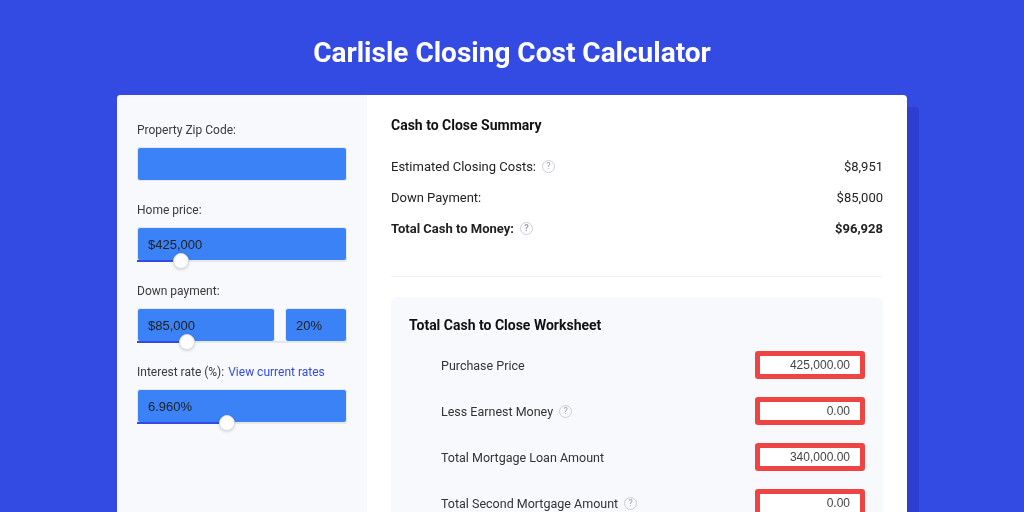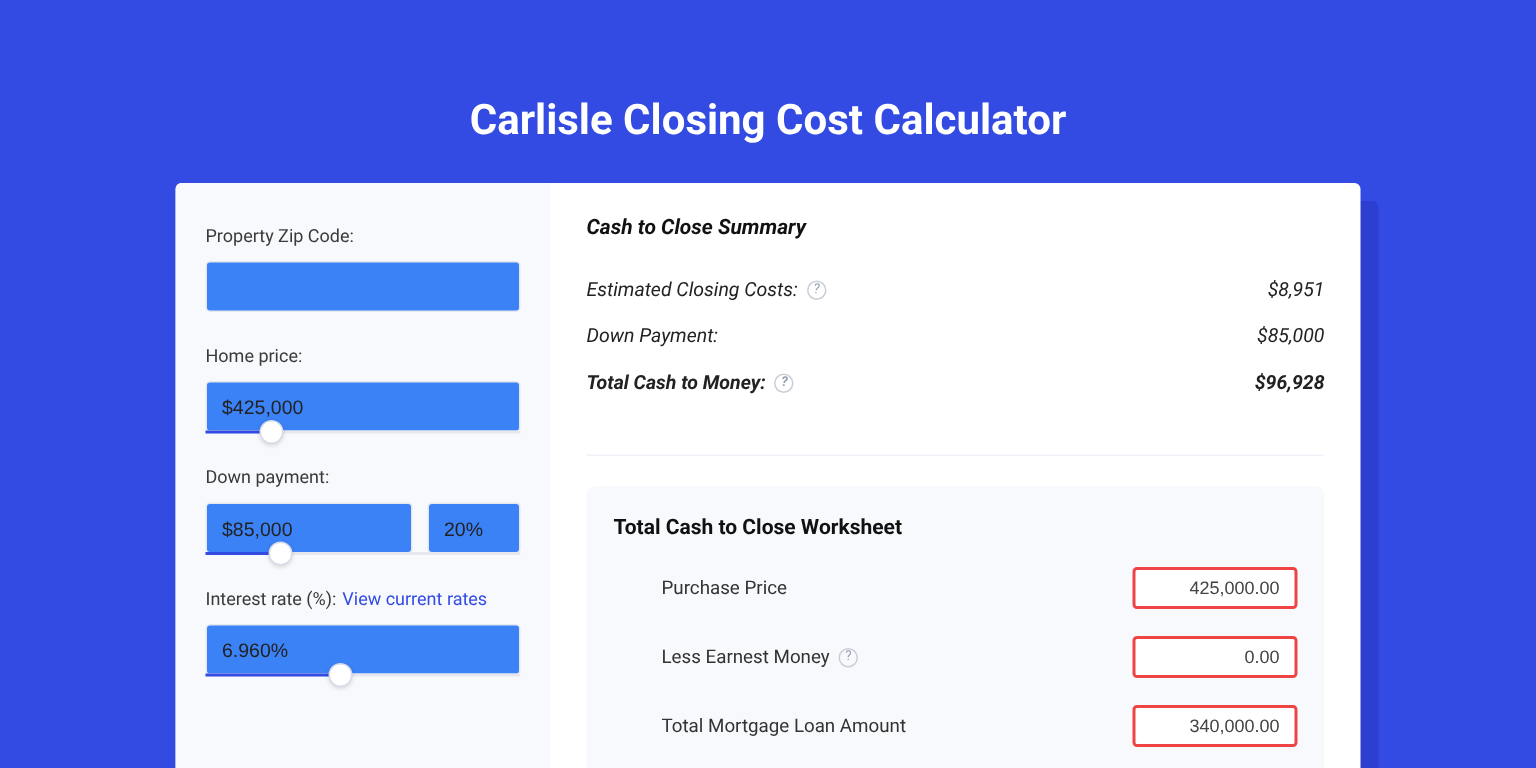--- a/index.html
+++ b/index.html
@@ -1,18 +1,18 @@
 <!DOCTYPE html>
 <html><head>
 <meta charset="utf-8">
 <style>
   * { box-sizing: border-box; margin: 0; padding: 0; }
   html, body { width: 1024px; height: 512px; overflow: hidden; font-family: -apple-system, BlinkMacSystemFont, "Segoe UI", Roboto, Helvetica, Arial, sans-serif; }
   body { background: #334be3; }
-  .page-title { color: #fff; font-size: 28px; font-weight: 700; text-align: center; padding: 36px 0 26px; margin-top: 27px; }
+  .page-title { color: #fff; font-size: 28px; font-weight: 700; text-align: center; padding: 36px 0 26px; }
   .card-shadow { position: relative; width: 790px; margin: 0 auto; }
   .card-shadow::before { content: ""; position: absolute; top: 12px; left: 12px; width: 100%; height: 700px; background: #2c3fd1; border-radius: 4px; }
   .card { position: relative; background: #fff; border-radius: 4px; width: 790px; height: 700px; display: flex; overflow: hidden; }
   .left { width: 250px; background: #f8f9fc; padding: 28px 20px 20px 20px; }
   .right { flex: 1; padding: 22px 24px 20px 24px; }
   .field-label { font-size: 12px; color: #3a3a3a; margin-bottom: 10px; display: flex; gap: 4px; align-items: baseline; }
   .field-label a { color: #334be3; text-decoration: none; font-size: 12px; cursor: pointer; }
   .text-input { width: 100%; height: 34px; border: 1px solid #e6e8ef; background: #3b82f6; border-radius: 3px; padding: 0 10px; font-size: 13px; color: #222; }
   .field { margin-bottom: 22px; }
   .slider-wrap { position: relative; margin-top: -1px; }
@@ -20,26 +20,26 @@
   .slider-fill { position: absolute; top: 0; left: 0; height: 2px; background: #334be3; }
   .slider-thumb { position: absolute; top: -7px; width: 16px; height: 16px; border-radius: 50%; background: #fff; border: 1px solid #d8dce8; box-shadow: 0 1px 3px rgba(0,0,0,.15); transform: translateX(-50%); cursor: grab; }
   .dp-row { display: flex; gap: 10px; }
   .dp-row .text-input:first-child { flex: 1; }
   .dp-row .text-input.pct { width: 62px; }
   .section-title { font-size: 14px; font-weight: 700; color: #111; margin-bottom: 18px; }
   .summary-row { display: flex; justify-content: space-between; align-items: center; font-size: 13px; color: #222; padding: 8px 0; }
   .summary-row.bold { font-weight: 700; }
   .summary-row .lbl { display: flex; align-items: center; gap: 6px; }
   .help-icon { width: 13px; height: 13px; border: 1px solid #c9ced9; border-radius: 50%; display: inline-flex; align-items: center; justify-content: center; font-size: 9px; color: #9aa1b2; line-height: 1; cursor: help; }
-  .summary-box { border-bottom: 1px solid #f0f2f7; padding-bottom: 32px; margin-bottom: 20px; font-style: italic; }
+  .summary-box { border-bottom: 1px solid #f0f2f7; padding-bottom: 32px; margin-bottom: 20px; }
   .worksheet { background: #f8f9fc; border-radius: 6px; padding: 20px 18px 24px 18px; }
   .ws-title { font-size: 14px; font-weight: 700; color: #111; margin-bottom: 18px; }
   .ws-row { display: flex; justify-content: space-between; align-items: center; font-size: 12.5px; color: #333; margin-bottom: 18px; margin-left: 32px; }
   .ws-row .lbl { display: flex; align-items: center; gap: 6px; }
-  .ws-input { width: 110px; height: 28px; border: 2px solid #ef4444; background: #fff; border-radius: 3px; text-align: right; padding: 0 10px; font-size: 12px; color: #444; }
+  .ws-input { width: 110px; height: 28px; border: 5px solid #ef4444; background: #fff; border-radius: 3px; text-align: right; padding: 0 10px; font-size: 12px; color: #444; }
 </style>
 </head>
 <body>
 
 <div class="page-title">Carlisle Closing Cost Calculator</div>
 
 <div class="card-shadow">
   <div class="card">
 
     <div class="left">

